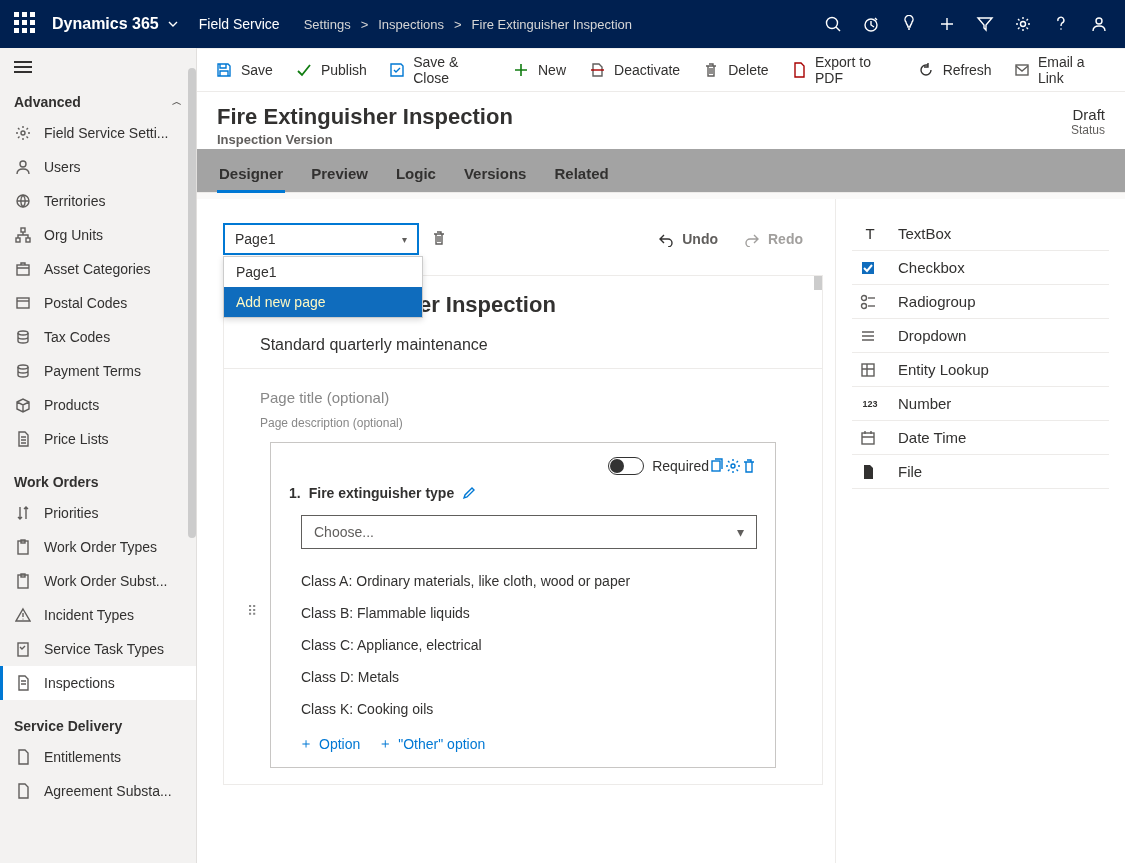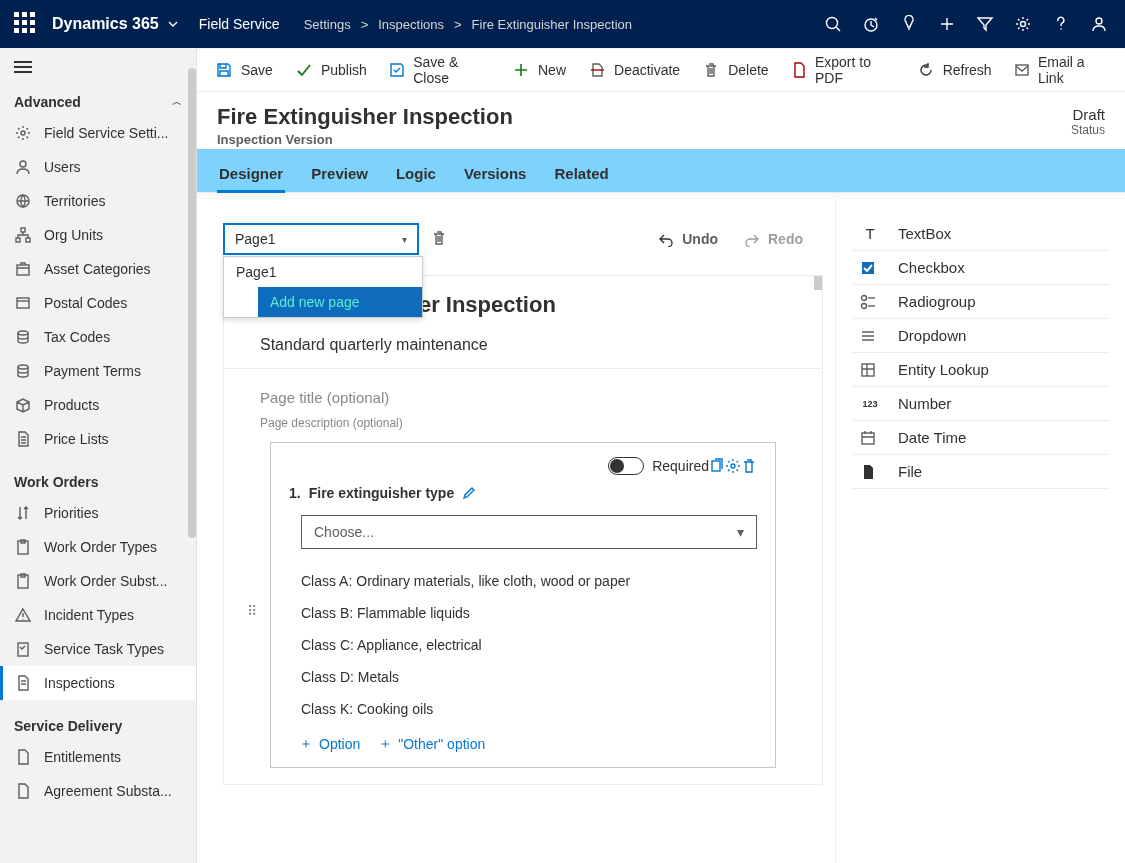--- a/index.html
+++ b/index.html
@@ -34,31 +34,31 @@
   .cmdbar { display:flex; align-items:center; gap:22px; padding:8px 18px; background:#fff; border-bottom:1px solid #EDEBE9; border-top:1px solid #f0f0f0; height:44px;}
   .cmdbar .cmd { display:flex; align-items:center; gap:8px; cursor:pointer; font-size:14px;}
   .cmdbar .cmd .ci { width:18px; height:18px; display:flex; align-items:center; justify-content:center;}
   .header { padding:12px 20px 2px 20px; background:#fff; border-bottom:none; display:flex;}
   .header .titleblock { flex:1;}
   .header h1 { font-size:22px; font-weight:600; margin:0 0 2px 0;}
   .header .sub { color:#605E5C; font-size:13px; font-weight:600;}
   .header .status { text-align:right; padding-top:2px;}
   .header .status .s1 { font-size:15px; font-weight:400;}
   .header .status .s2 { font-size:12px; color:#605E5C;}
-  .tabs { display:flex; gap:24px; padding:10px 20px 0 20px; background:#7dd3fc; border-bottom:1px solid #EDEBE9;}
+  .tabs { display:flex; gap:24px; padding:10px 20px 0 20px; background:#a3a3a3; border-bottom:1px solid #EDEBE9;}
   .tabs .tab { padding:6px 2px 10px; cursor:pointer; font-size:15px; font-weight:600; color:#323130; position:relative;}
   .tabs .tab.active::after { content:""; position:absolute; left:0; right:0; bottom:-1px; height:3px; background:#0078D4;}
   .content { flex:1; display:flex; background:#fff; overflow:hidden; border-top:6px solid #FAF9F8;}
   .designer { flex:1; padding:24px 12px 0 26px; overflow-y:auto; position:relative;}
   .pagebar { display:flex; align-items:center; gap:12px; margin-bottom:20px;}
   .page-select { width:196px; height:32px; border:2px solid #0078D4; background:#fff; display:flex; align-items:center; justify-content:space-between; padding:0 10px; cursor:pointer; position:relative;}
   .page-select .arrow { font-size:10px; color:#605E5C;}
   .page-dropdown { position:absolute; top:31px; left:-2px; width:200px; border:1px solid #ccc; background:#fff; box-shadow:0 2px 6px rgba(0,0,0,0.15); z-index:10;}
   .page-dropdown .pd-item { padding:7px 12px; cursor:pointer;}
-  .page-dropdown .pd-item.new { background:#0F6CBD; color:#5eead4;margin-left:34px;}
+  .page-dropdown .pd-item.new { background:#0F6CBD; color:#fef9c3;}
   .trash-ico { width:18px; height:18px; color:#605E5C; cursor:pointer;}
   .undo-redo { margin-left:auto; margin-right:20px; display:flex; gap:26px; color:#605E5C;}
   .undo-redo span { display:flex; align-items:center; gap:8px; font-weight:600; cursor:pointer; font-size:14px;}
   .card { border:1px solid #EDEBE9; background:#fff; position:relative; }
   .card-header { padding:16px 36px 14px;}
   .card-header h2 { margin:0; font-size:22px; font-weight:600; white-space:nowrap;}
   .card-header .desc { margin-top:18px; font-size:16px;}
   .card-divider { border-top:1px solid #EDEBE9;}
   .page-section { padding:20px 36px 10px; }
   .page-section .pt { color:#888; font-size:15px; margin-bottom:10px;}

